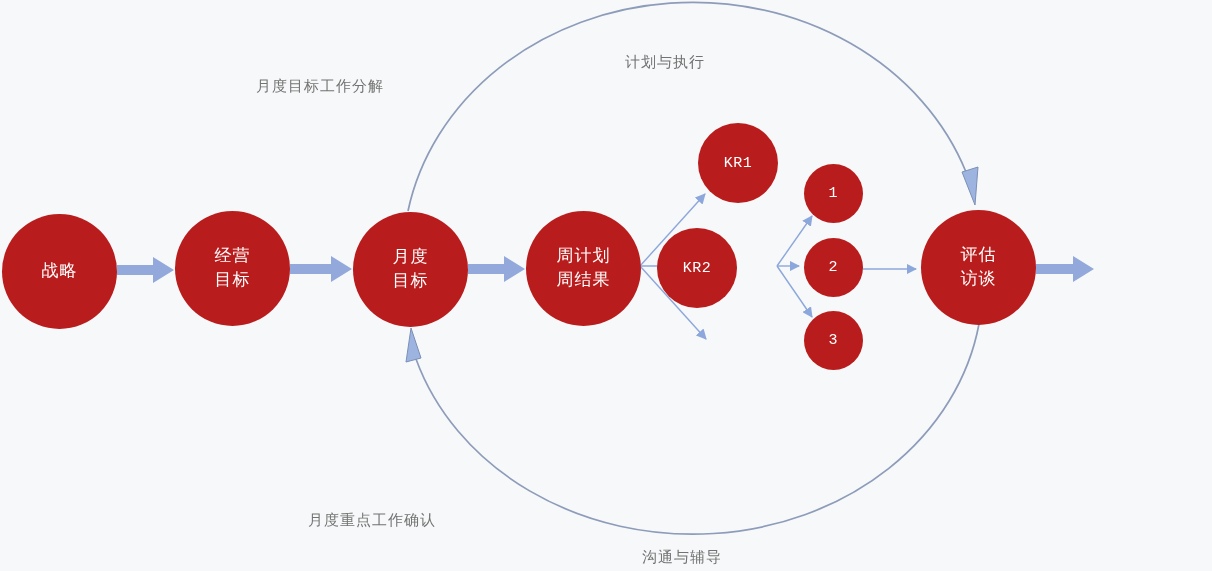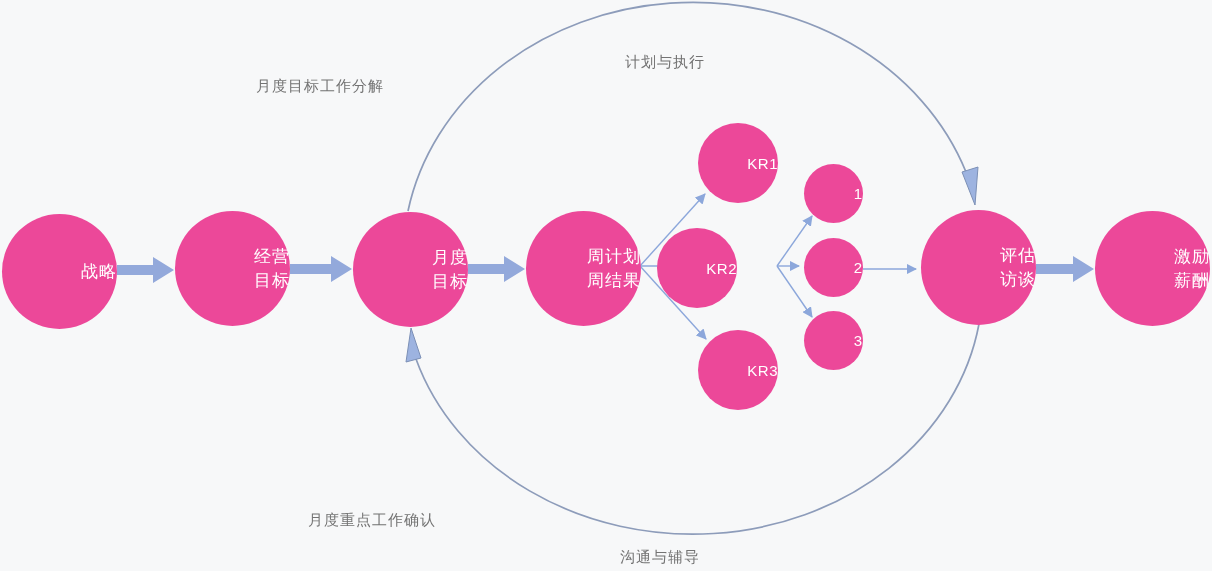--- a/index.html
+++ b/index.html
@@ -14,29 +14,30 @@
     background: #f7f8f9;
     overflow: hidden;
   }
   .stage svg.wires {
     position: absolute;
     left: 0; top: 0;
   }
   .node {
     position: absolute;
     border-radius: 50%;
-    background: #ec4899;
+    background: #b91c1c;
     color: #ffffff;
     display: flex;
     align-items: center;
-    justify-content: flex-end;
+    justify-content: center;
     text-align: center;
     white-space: pre-line;
     line-height: 1.4;
     letter-spacing: 1px;
+    font-family: Liberation Mono, monospace;
   }
   .node.main  { width: 115px; height: 115px; font-size: 17px; }
   .node.kr    { width: 80px;  height: 80px;  font-size: 15px; letter-spacing: 0.5px; }
   .node.small { width: 59px;  height: 59px;  font-size: 15px; }
   .annotation {
     position: absolute;
     transform: translate(-50%, -50%);
     color: #737373;
     font-size: 15px;
     white-space: nowrap;
@@ -78,27 +79,24 @@
 
   <div class="node main" style="left:2px;   top:214px;"><span>战略</span></div>
   <div class="node main" style="left:175px; top:211px;"><span>经营
 目标</span></div>
   <div class="node main" style="left:353px; top:212px;"><span>月度
 目标</span></div>
   <div class="node main" style="left:526px; top:211px;"><span>周计划
 周结果</span></div>
   <div class="node kr" style="left:698px; top:123px;"><span>KR1</span></div>
   <div class="node kr" style="left:657px; top:228px;"><span>KR2</span></div>
-  <div class="node kr" style="left:698px; top:330px;"><span>KR3</span></div>
   <div class="node small" style="left:804px; top:164px;"><span>1</span></div>
   <div class="node small" style="left:804px; top:238px;"><span>2</span></div>
   <div class="node small" style="left:804px; top:311px;"><span>3</span></div>
   <div class="node main" style="left:921px; top:210px;"><span>评估
 访谈</span></div>
-  <div class="node main" style="left:1095px;top:211px;"><span>激励
-薪酬</span></div>
 
   <div class="annotation" style="left:320px;  top:86px;">月度目标工作分解</div>
   <div class="annotation" style="left:665px;  top:62px;">计划与执行</div>
   <div class="annotation" style="left:372px;  top:486px;margin-top:34px;">月度重点工作确认</div>
-  <div class="annotation" style="left:660px;  top:557px;">沟通与辅导</div>
+  <div class="annotation" style="left:682px;  top:557px;">沟通与辅导</div>
 
 </div>
 
 </body></html>

